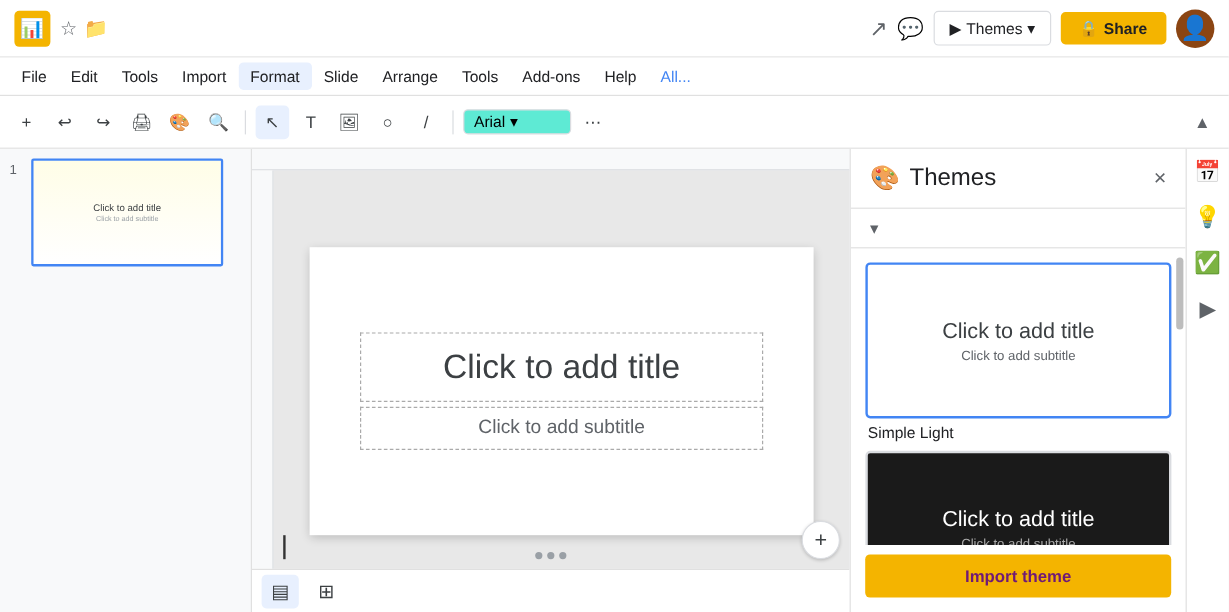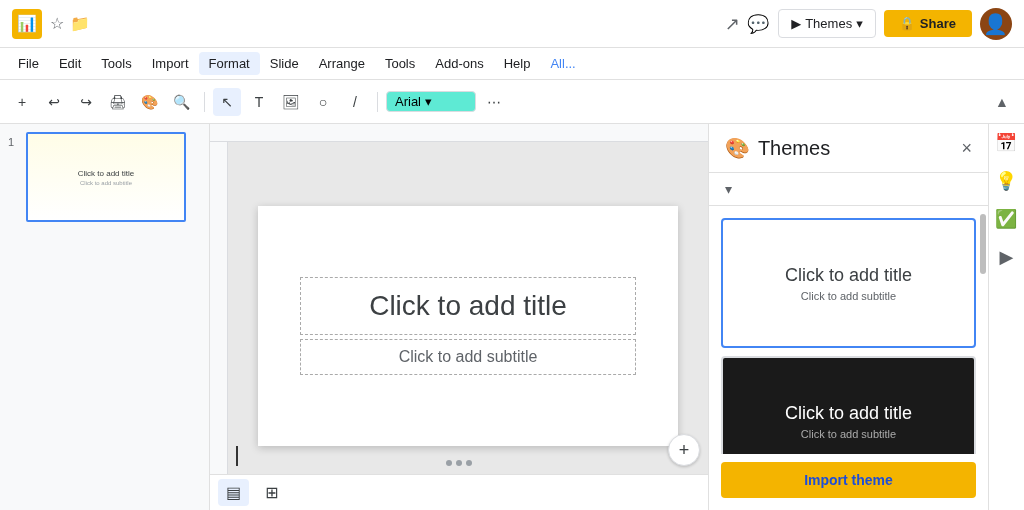--- a/index.html
+++ b/index.html
@@ -161,21 +161,21 @@
     .theme-preview.dark { background: #1a1a1a; }
     .theme-preview-title { font-size: 18px; font-weight: 400; color: #3c4043; }
     .theme-preview-subtitle { font-size: 11px; color: #5f6368; margin-top: 4px; }
     .theme-preview.dark .theme-preview-title { color: #fff; }
     .theme-preview.dark .theme-preview-subtitle { color: #aaa; }
     .theme-name { font-size: 13px; color: #202124; margin-top: 4px; padding: 0 2px; }
 
     .import-theme-btn {
       margin: 8px 12px 12px; padding: 10px;
       background: #f4b400; border: none; border-radius: 4px;
-      font-size: 14px; font-weight: 600; color: #1d4ed8; cursor: pointer;
+      font-size: 14px; font-weight: 600; color: #701a75; cursor: pointer;
       text-align: center; display: block; width: calc(100% - 24px);
     }
 
     
     .right-sidebar {
       width: 36px; background: #fff; border-left: 1px solid #e0e0e0;
       display: flex; flex-direction: column; align-items: center; padding: 8px 0; gap: 16px;
     }
     .sidebar-icon { cursor: pointer; font-size: 18px; color: #5f6368; }
     .sidebar-icon.active { color: #4285f4; }
@@ -303,20 +303,21 @@
     <div class="themes-content">
       <div style="position:absolute;right:2px;top:0;bottom:0;width:6px;">
         <div style="width:6px;height:60px;background:#bdbdbd;border-radius:3px;margin-top:8px;"></div>
       </div>
 
       <div class="theme-item">
         <div class="theme-preview light selected">
           <span class="theme-preview-title">Click to add title</span>
           <span class="theme-preview-subtitle">Click to add subtitle</span>
         </div>
+        <div class="theme-name">Simple Light</div>
       </div>
 
       <div class="theme-item">
         <div class="theme-preview dark">
           <span class="theme-preview-title">Click to add title</span>
           <span class="theme-preview-subtitle">Click to add subtitle</span>
         </div>
       </div>
     </div>
     <button class="import-theme-btn">Import theme</button>

